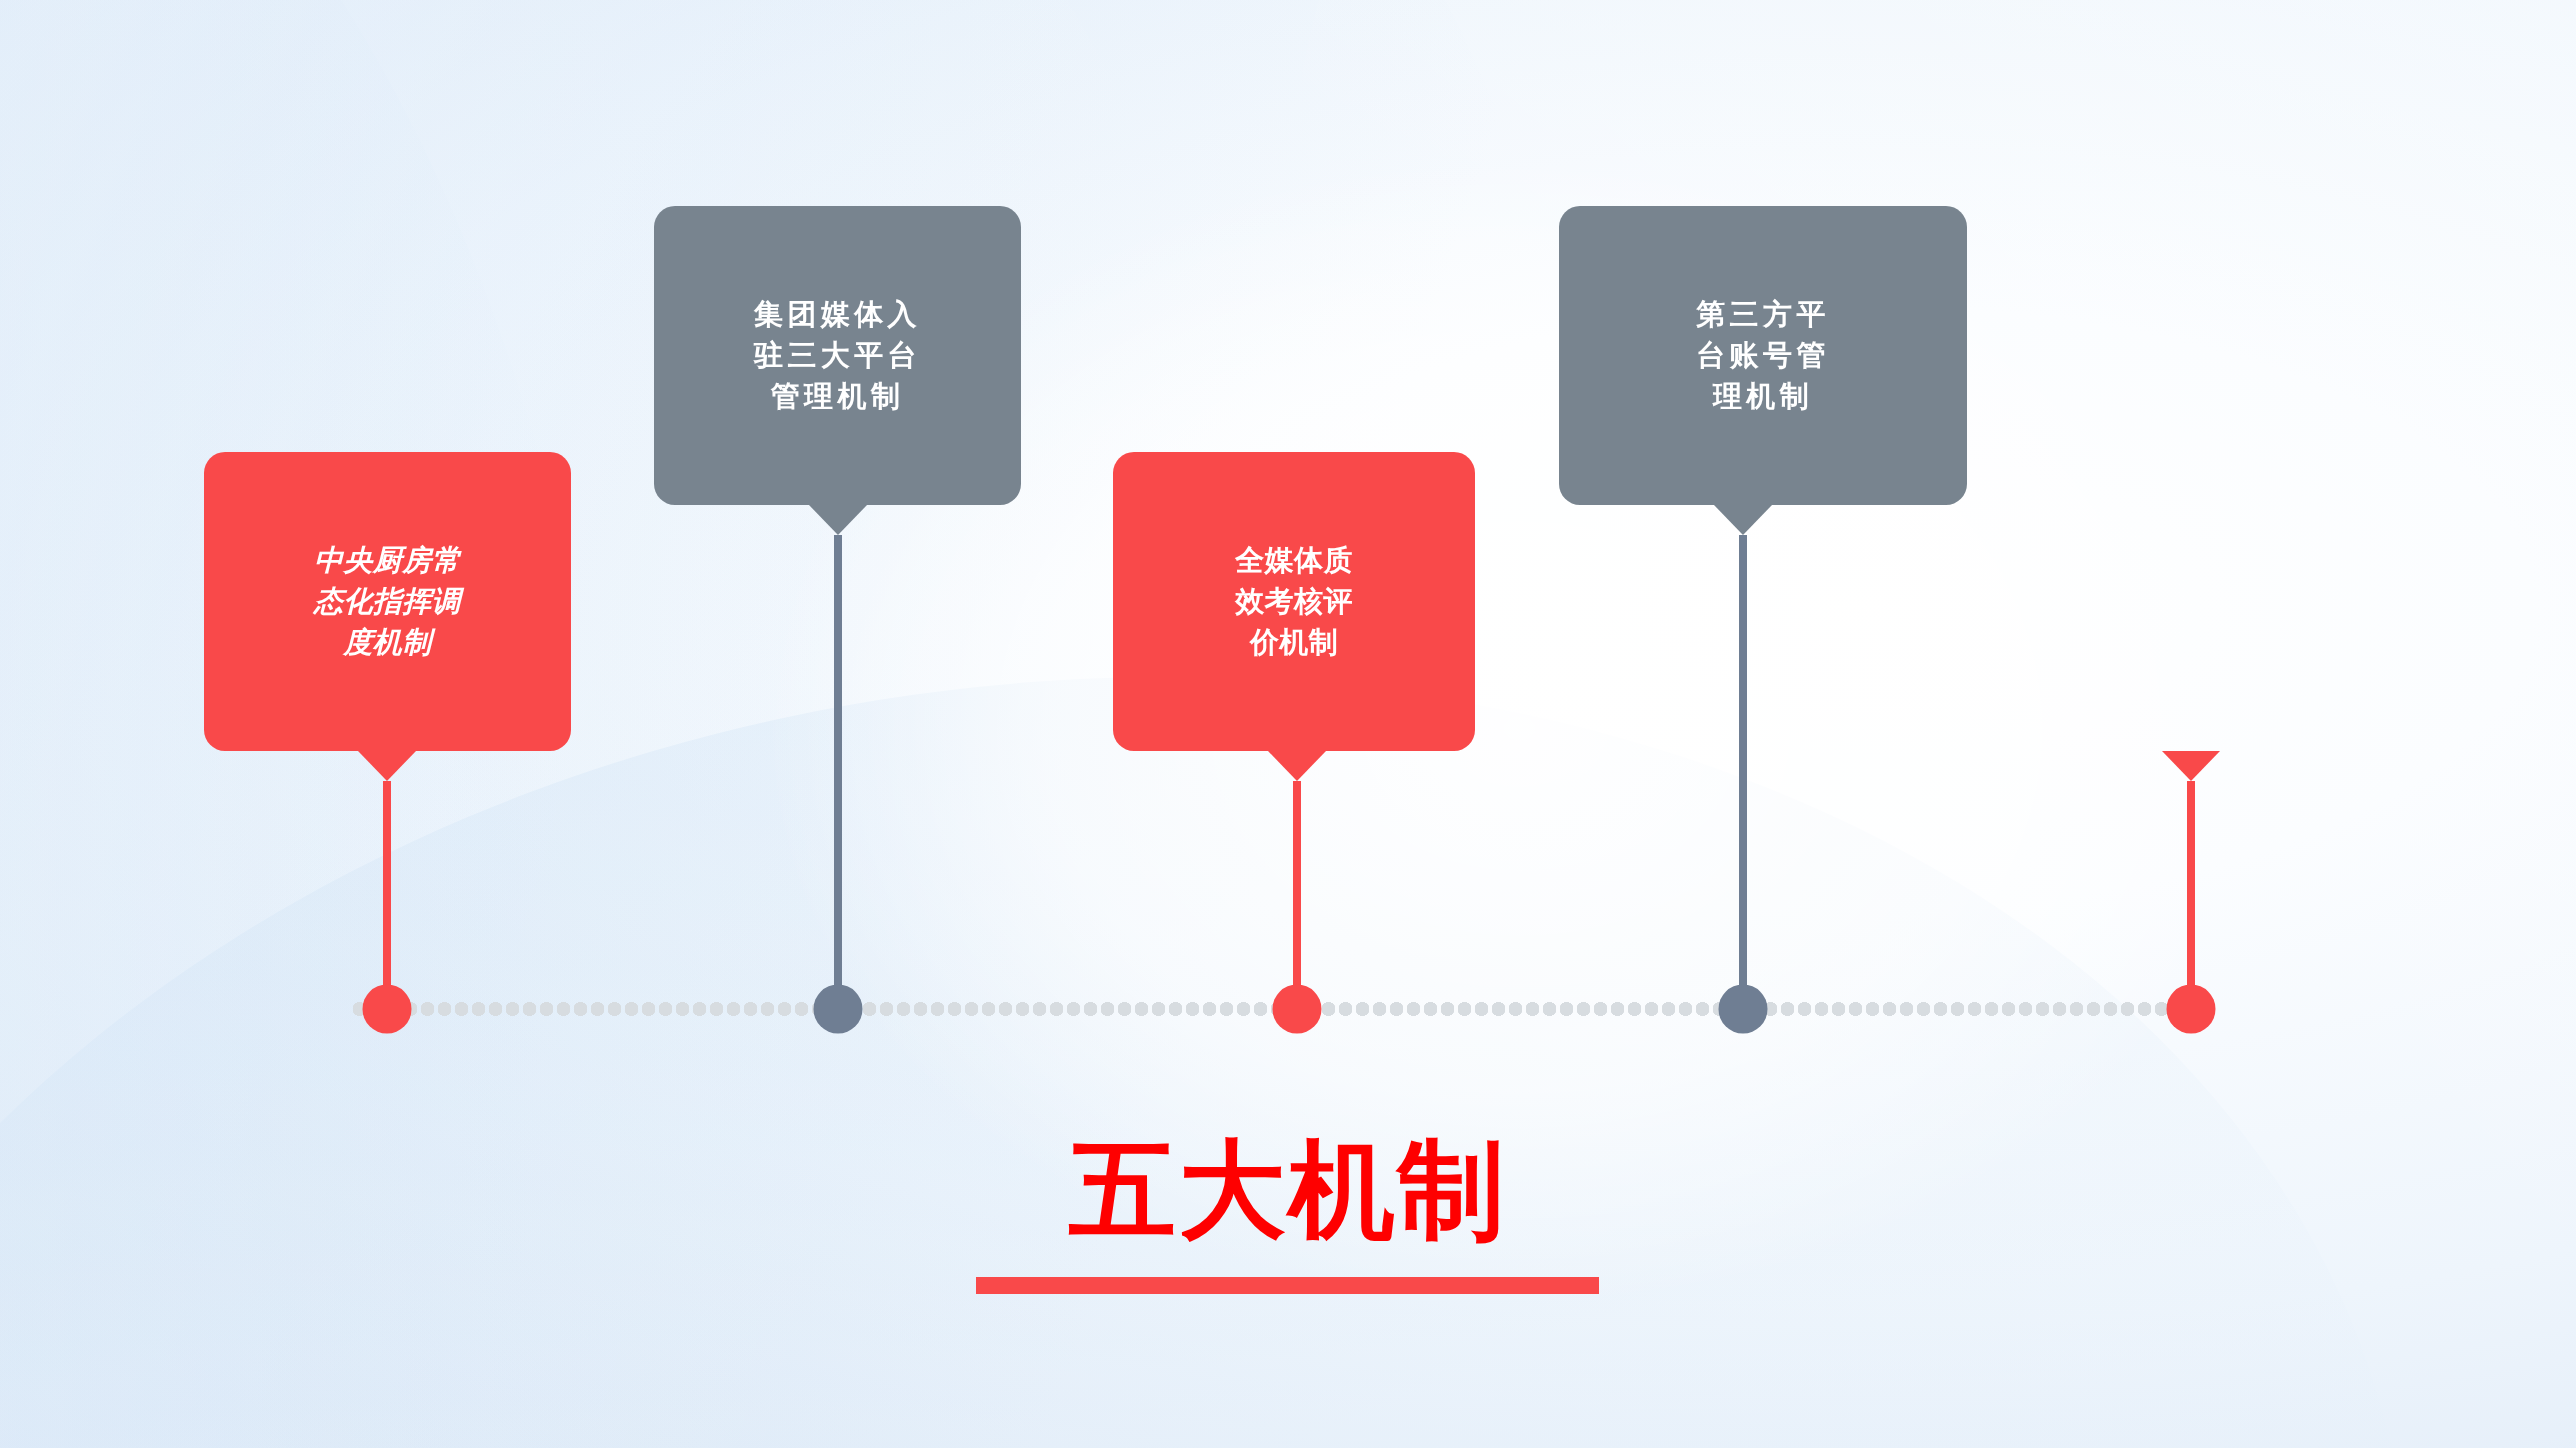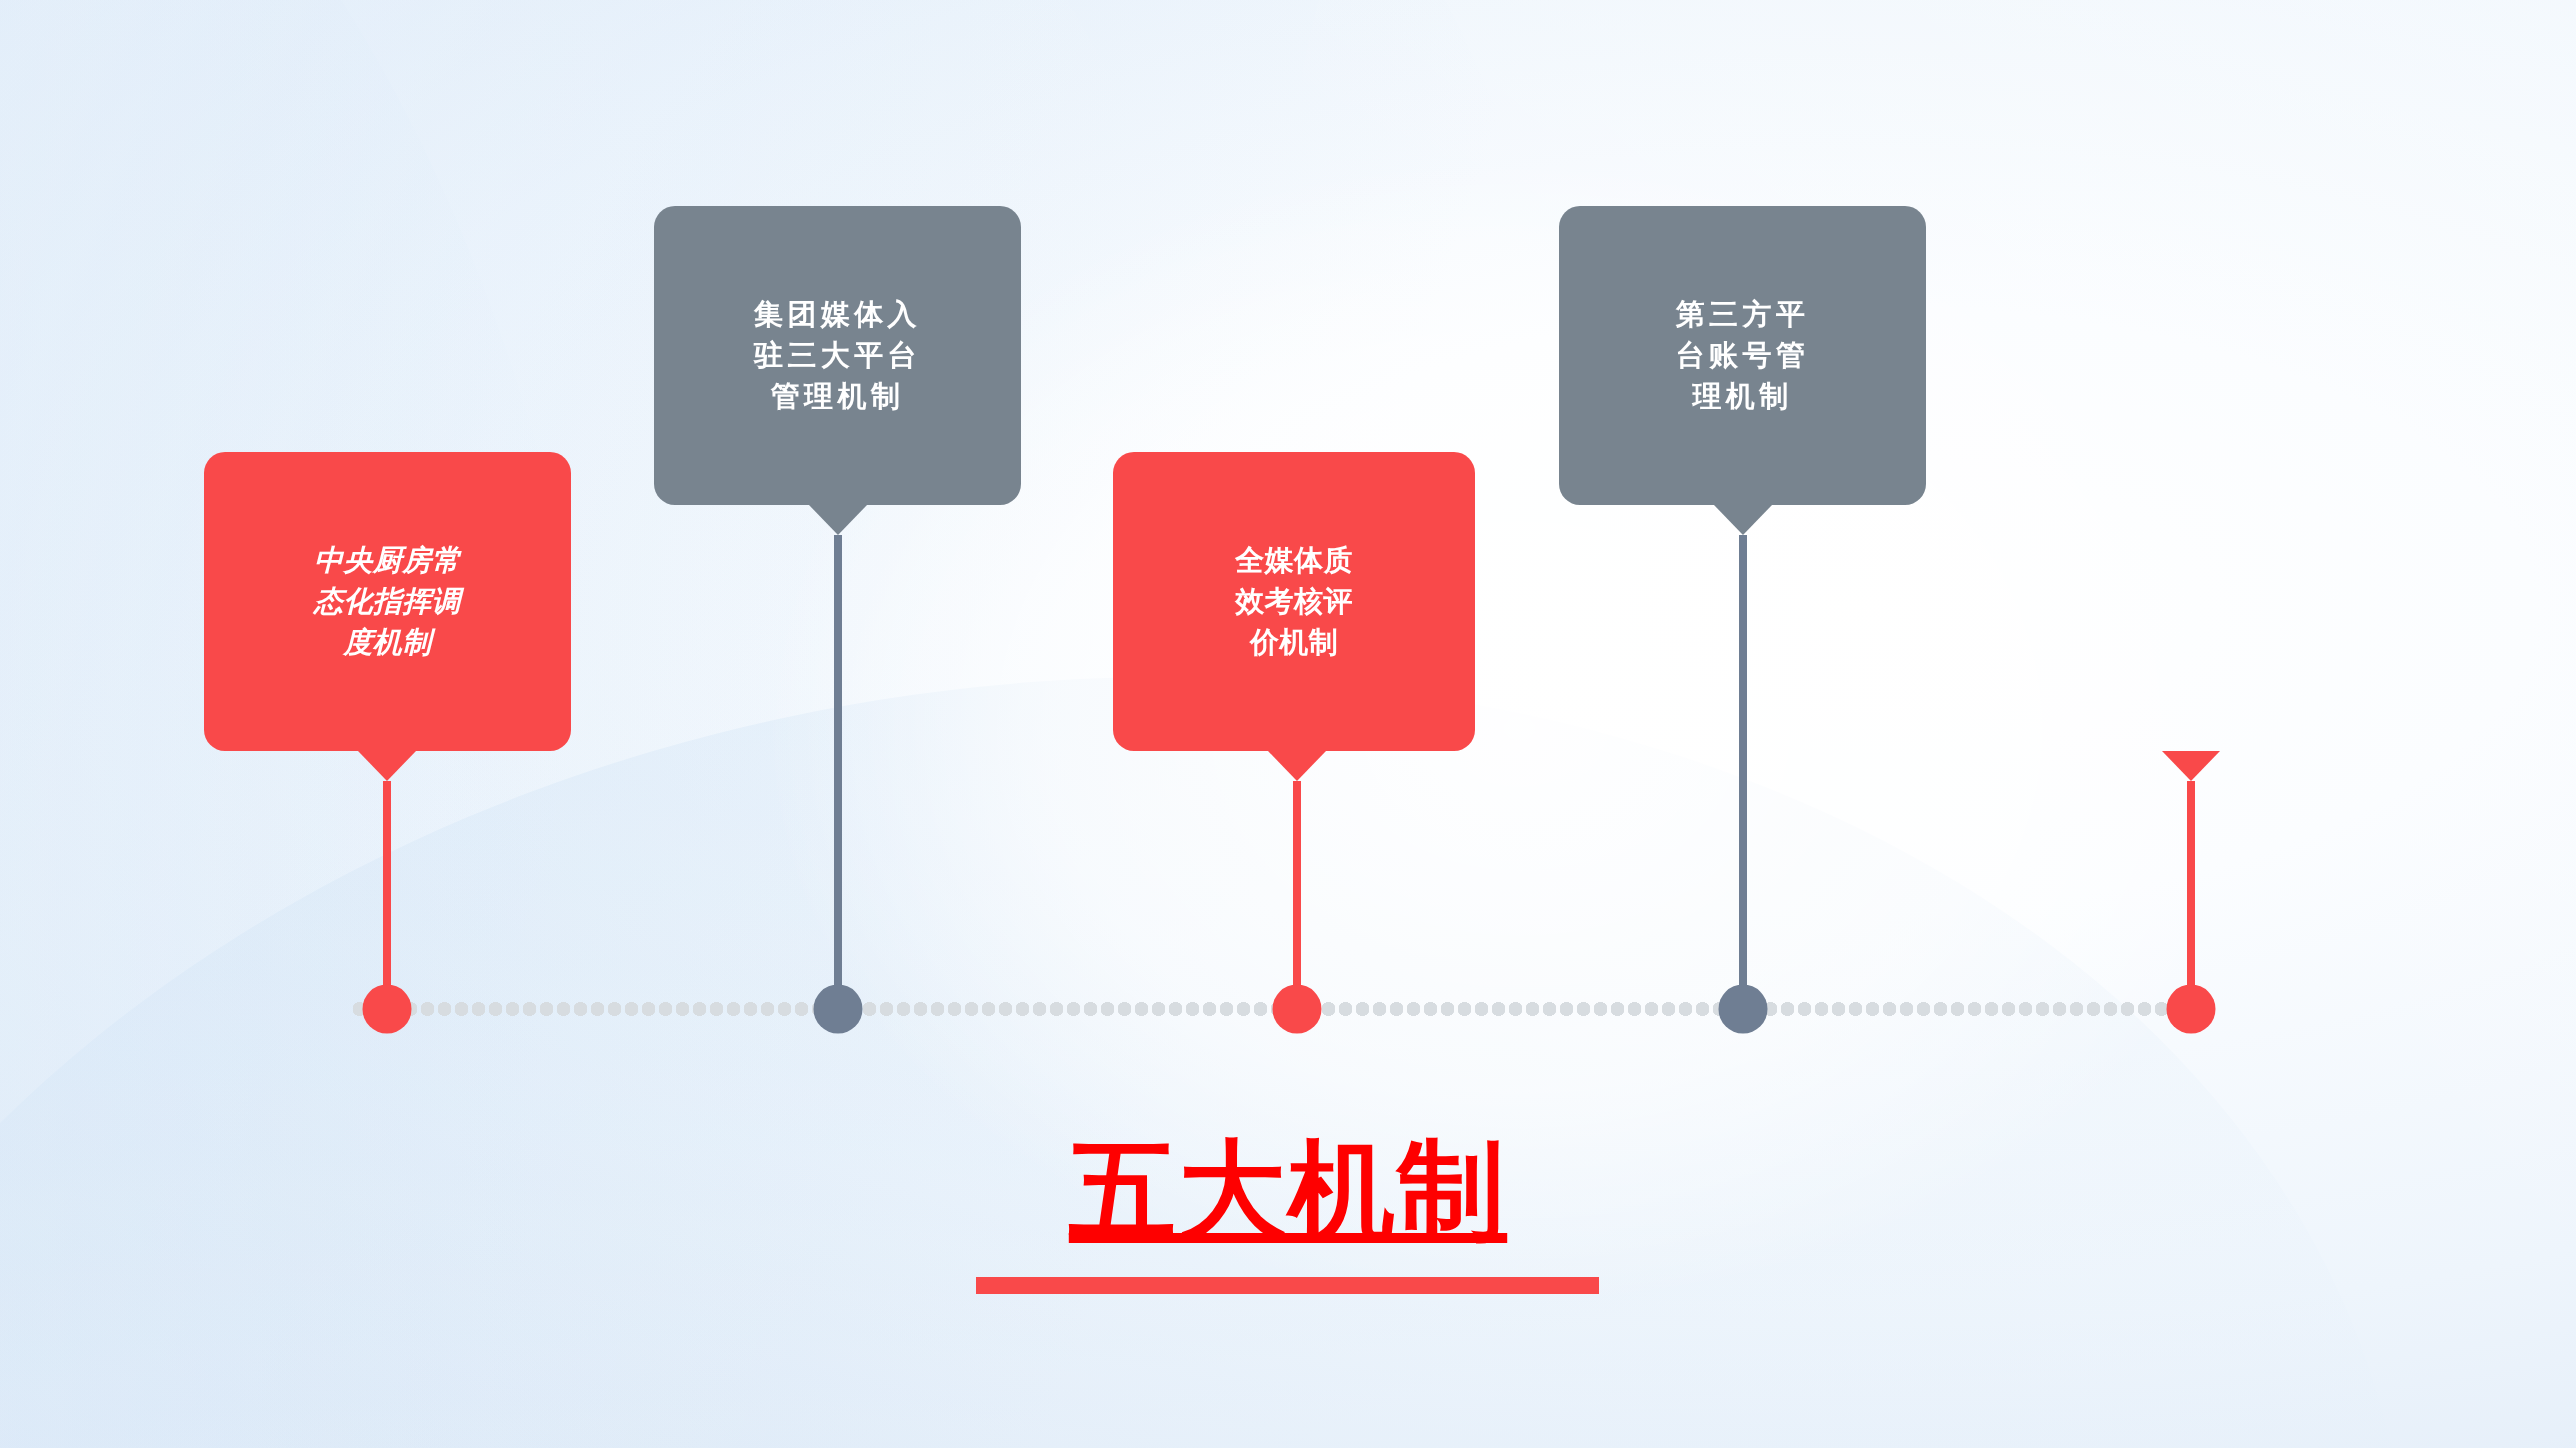--- a/index.html
+++ b/index.html
@@ -157,21 +157,20 @@
     width: 2576px;
     text-align: center;
   }
   .title-text {
     display: inline-block;
     font-size: 107px;
     font-weight: bold;
     color: #fe0000;
     letter-spacing: 2.6px;
     line-height: 1.08;
-    text-decoration: underline;
   }
   .title-rule {
     position: absolute;
     left: 976px;
     top: 1277px;
     width: 623px;
     height: 16.7px;
     background: #f9494a;
   }
 </style>
@@ -210,21 +209,21 @@
 
   <div class="card red" style="left:1113px; top:452px; width:362px; height:299px;">
     <div class="card-text">全媒体质
 效考核评
 价机制</div>
   </div>
   <div class="tail red" style="left:1297px; top:751px;"></div>
   <div class="stem red" style="left:1297px; top:781px; height:205px;"></div>
   <div class="node red" style="left:1297px; top:1009px;"></div>
 
-  <div class="card gray" style="left:1559px; top:206px; width:367px; height:299px;">
+  <div class="card gray" style="left:1559px; top:206px; width:408px; height:299px;">
     <div class="card-text">第三方平
 台账号管
 理机制</div>
   </div>
   <div class="tail gray" style="left:1743px; top:505px;"></div>
   <div class="stem gray" style="left:1743px; top:535px; height:451px;"></div>
   <div class="node gray" style="left:1743px; top:1009px;"></div>
 
   <div class="tail red" style="left:2191px; top:751px;"></div>
   <div class="stem red" style="left:2191px; top:781px; height:205px;"></div>

